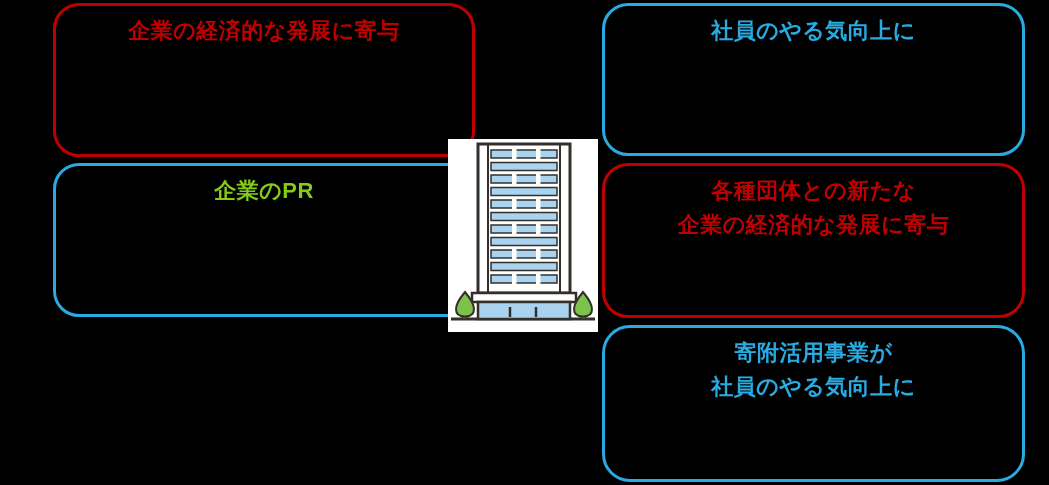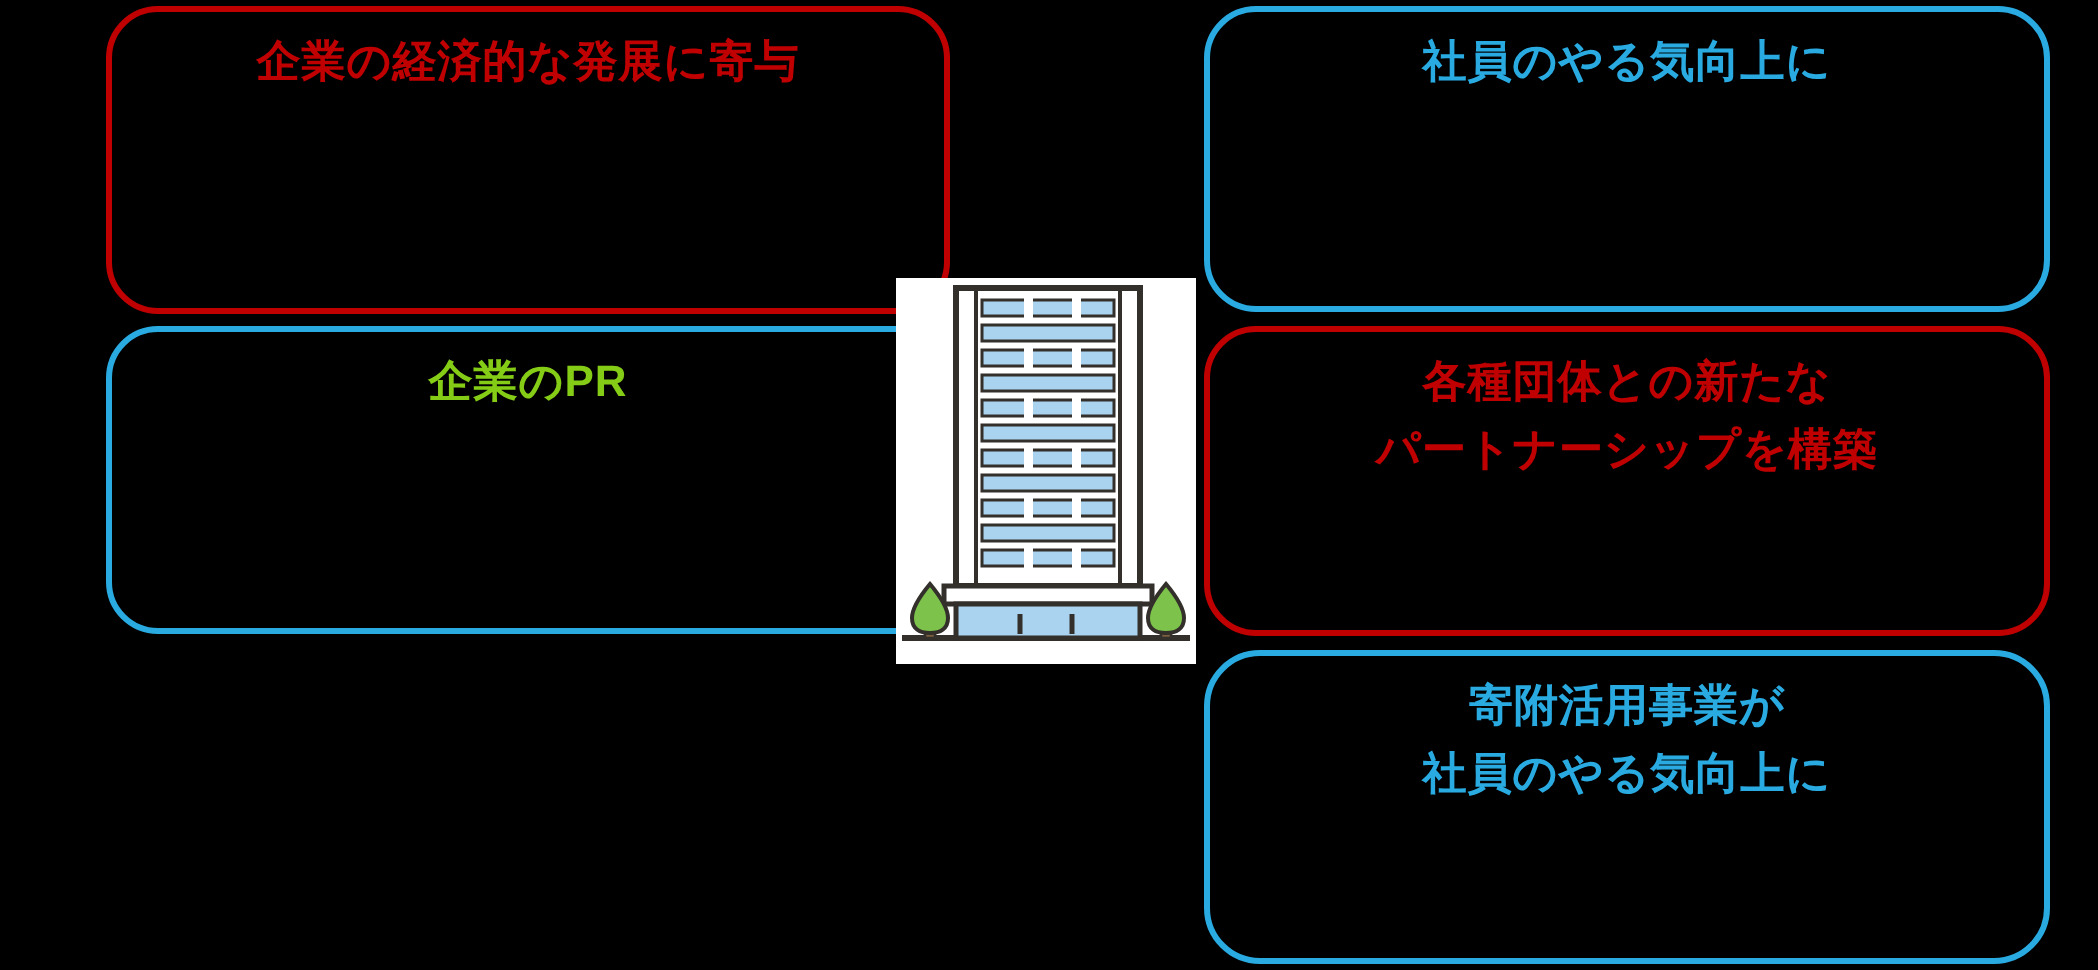--- a/index.html
+++ b/index.html
@@ -62,21 +62,21 @@
   </div>
   <div class="benefit-box lbox l2" style="border-color: rgb(41, 171, 226); color: #84cc16;">
     <span class="heading">企業のPR</span>
   </div>
 
   <div class="benefit-box rbox r1" style="border-color: rgb(41, 171, 226); color: rgb(41, 171, 226);">
     <span class="heading">社員のやる気向上に</span>
   </div>
   <div class="benefit-box rbox r2" style="border-color: rgb(192, 0, 0); color: rgb(192, 0, 0);">
     <span class="heading">各種団体との新たな
-パートナーシップを構築</span>
+企業の経済的な発展に寄与</span>
   </div>
   <div class="benefit-box rbox r3" style="border-color: rgb(41, 171, 226); color: rgb(41, 171, 226);">
     <span class="heading">寄附活用事業が
 社員のやる気向上に</span>
   </div>
 
   <svg class="center-art" viewBox="0 0 150 193" xmlns="http://www.w3.org/2000/svg">
 
     <rect x="0" y="0" width="150" height="193" fill="#ffffff"></rect>
 

